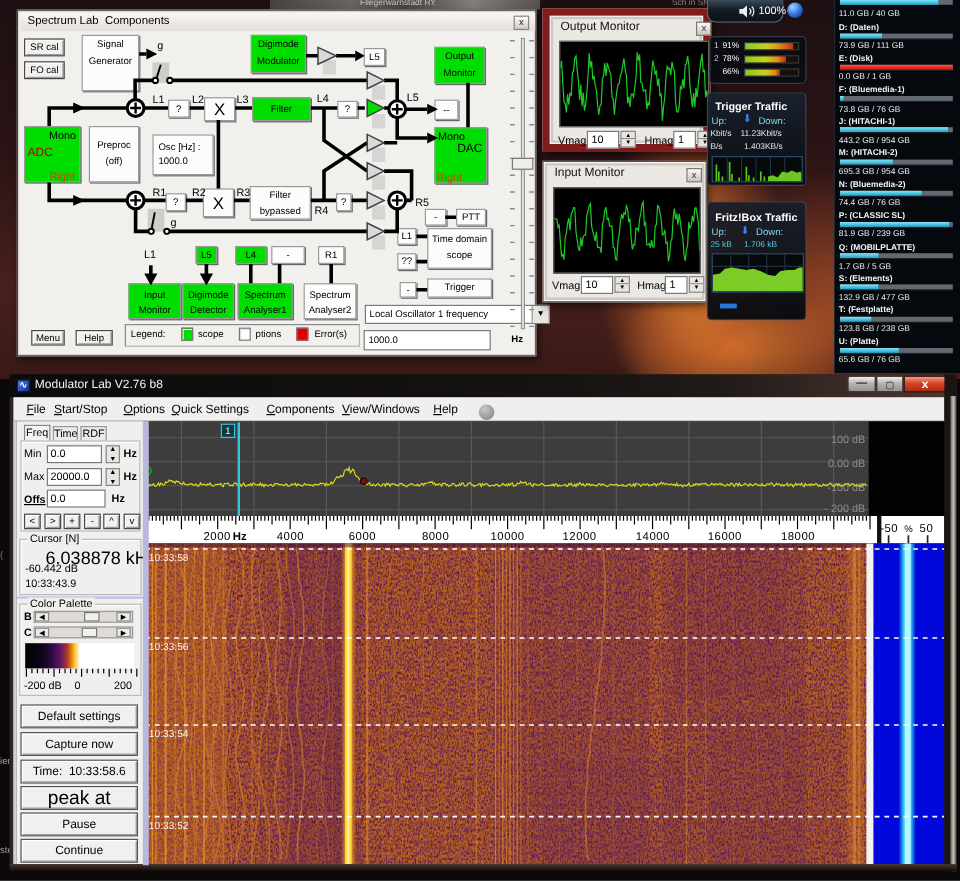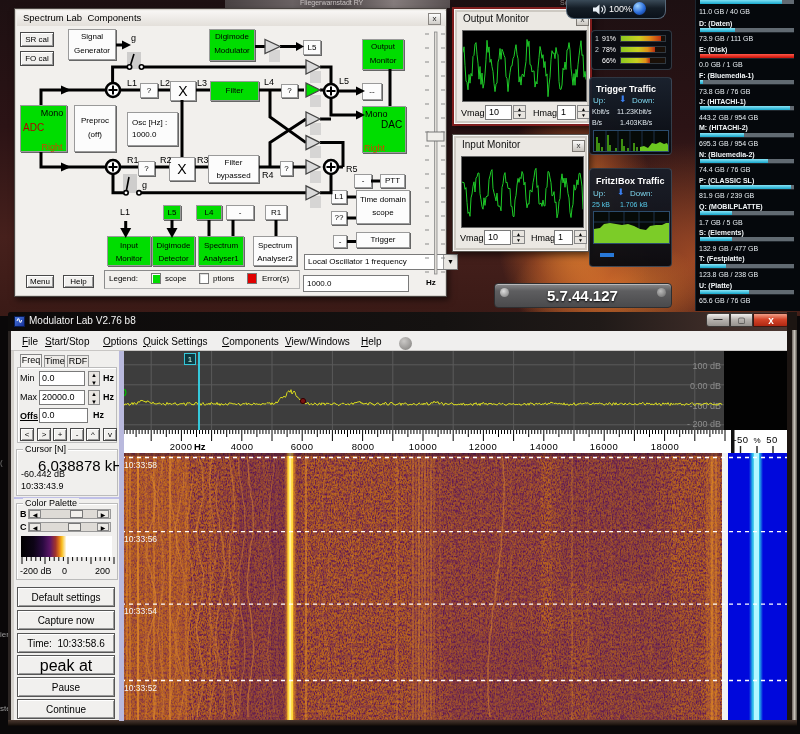--- a/index.html
+++ b/index.html
@@ -27,21 +27,21 @@
 <div class="a t8" style="left:0px;top:704px;color:#9a9a9a">ste</div>
 <div class="a t8" style="left:0px;top:458px;color:#777">(</div>
 
 <div class="a" style="left:14px;top:8px;width:433px;height:289px;background:#f2f0ed;border:1px solid #494441;box-shadow:inset 0 0 0 1px #d8d4cf, 2px 3px 6px rgba(0,0,0,.55)">
 <div class="a" style="left:2px;top:2px;width:429px;height:15px;background:linear-gradient(180deg,#f8f6f4,#e3dfda)"></div>
 <div class="a" style="left:8px;top:3px;font-size:9.5px;color:#000">Spectrum Lab&nbsp; Components</div>
 <div class="a" style="left:413px;top:4px;width:13px;height:12px;background:linear-gradient(180deg,#fdfdfd,#cfccc7);border:1px solid #8a8682;font-size:8px;line-height:10px;text-align:center;color:#222">x</div>
 
 <div class="a btn t8" style="left:5px;top:23px;width:34px;height:15px;line-height:13px">SR cal</div>
 <div class="a btn t8" style="left:5px;top:42px;width:34px;height:15px;line-height:13px">FO cal</div>
-<div class="a bx t8" style="left:53px;top:20px;width:48px;height:31px;line-height:14px">Signal<br>Generator</div>
+<div class="a bx t8" style="left:53px;top:20px;width:48px;height:47px;line-height:14px">Signal<br>Generator</div>
 <div class="a bx gbx t8" style="left:194px;top:20px;width:46px;height:32px;line-height:14px">Digimode<br>Modulator</div>
 <div class="a bx t8" style="left:288px;top:31px;width:18px;height:15px;line-height:13px">L5</div>
 <div class="a bx gbx t8" style="left:347px;top:30px;width:42px;height:31px;line-height:14px">Output<br>Monitor</div>
 <div class="a bx gbx" style="left:5px;top:96px;width:47px;height:47px"></div>
 <div class="a t9" style="left:24px;top:99px;width:26px;color:#000;text-align:center">Mono</div>
 <div class="a t10" style="left:8px;top:113px;color:#b00000">ADC</div>
 <div class="a t9" style="left:24px;top:133px;width:26px;color:#cc4400;text-align:center">Right</div>
 <div class="a bx t8" style="left:59px;top:96px;width:42px;height:47px;padding-top:8px;line-height:14px">Preproc<br>(off)</div>
 <div class="a bx t8" style="left:112px;top:103px;width:51px;height:34px;text-align:left;padding:4px 0 0 4px;line-height:12px">Osc [Hz] :<br>1000.0</div>
 <div class="a bx t8" style="left:125px;top:74px;width:18px;height:15px;line-height:13px">?</div>
@@ -202,21 +202,21 @@
 <svg class="a" style="left:398px;top:17px" width="34" height="260" viewBox="0 0 34 260">
 <g stroke="#8a8a8a" stroke-width="1.2">
 <path d="M12 8 h4 M12 22 h4 M12 36 h4 M12 50 h4 M12 64 h4 M12 78 h4 M12 92 h4 M12 106 h4 M12 120 h4 M12 134 h4 M12 148 h4 M12 162 h4 M12 176 h4 M12 190 h4 M12 204 h4 M12 218 h4 M12 232 h4 M12 246 h4"></path>
 <path d="M28 8 h4 M28 22 h4 M28 36 h4 M28 50 h4 M28 64 h4 M28 78 h4 M28 92 h4 M28 106 h4 M28 120 h4 M28 134 h4 M28 148 h4 M28 162 h4 M28 176 h4 M28 190 h4 M28 204 h4 M28 218 h4 M28 232 h4 M28 246 h4"></path>
 </g>
 <rect x="21.5" y="6" width="2.5" height="242" fill="#e0ddd8" stroke="#888" stroke-width="0.8"></rect>
 <rect x="14" y="106" width="17" height="9" fill="#f0eeea" stroke="#777"></rect>
 </svg>
 </div>
 
-<div class="a" style="left:452px;top:7px;width:140px;height:119px;background:#ebe8e3;border:2px solid #7f1d1d;box-shadow:inset 0 0 0 1px #f8f7f5,inset 0 0 0 3px #cdc9c2,2px 3px 7px rgba(0,0,0,.6)">
+<div class="a" style="left:452px;top:7px;width:140px;height:119px;background:#ebe8e3;border:6px solid #7f1d1d;box-shadow:inset 0 0 0 1px #f8f7f5,inset 0 0 0 3px #cdc9c2,2px 3px 7px rgba(0,0,0,.6)">
 <div class="a t10" style="left:9px;top:4px;color:#111">Output Monitor</div>
 <div class="a" style="left:122px;top:5px;width:13px;height:12px;background:linear-gradient(180deg,#fbfbfa,#c8c4bd);border:1px solid #7d7974;font-size:8px;line-height:10px;text-align:center;color:#333">x</div>
 <div class="a" style="left:8px;top:21px;width:125px;height:72px;background:#000;border:1px solid #666">
 <svg width="123" height="70">
           <polyline fill="none" stroke="#1ecb28" stroke-width="1" points="0,21.4 1,15.8 2,34.3 3,50.0 4,51.4 5,58.8 6,43.5 7,52.2 8,42.4 9,45.1 10,25.4 11,24.3 12,13.2 13,11.6 14,23.2 15,32.2 16,48.2 17,35.5 18,53.4 19,42.1 20,57.2 21,52.6 22,42.9 23,28.7 24,9.3 25,21.4 26,15.9 27,31.3 28,28.2 29,35.7 30,40.4 31,52.4 32,60.6 33,53.2 34,52.0 35,31.1 36,27.8 37,17.5 38,28.3 39,18.3 40,20.6 41,24.3 42,26.7 43,45.7 44,47.5 45,60.6 46,49.0 47,41.6 48,35.3 49,34.9 50,27.5 51,25.6 52,18.8 53,13.7 54,23.5 55,27.8 56,51.1 57,45.7 58,54.1 59,43.5 60,43.4 61,45.8 62,37.1 63,30.4 64,8.5 65,15.6 66,10.2 67,33.7 68,34.1 69,41.0 70,40.2 71,39.9 72,56.1 73,50.5 74,53.0 75,37.2 76,26.7 77,15.5 78,20.3 79,27.3 80,23.7 81,36.6 82,30.5 83,45.2 84,42.9 85,65.7 86,53.9 87,46.2 88,28.6 89,19.7 90,22.5 91,21.8 92,27.6 93,16.5 94,22.4 95,23.8 96,50.5 97,58.1 98,58.4 99,54.0 100,37.3 101,39.0 102,31.0 103,38.5 104,19.0 105,18.2 106,11.6 107,18.8 108,37.2 109,45.3 110,54.3 111,42.6 112,54.3 113,38.4 114,46.2 115,33.8 116,24.8 117,16.8 118,9.7 119,24.6 120,23.7 121,46.2 122,40.4 123,48.6"></polyline>
         </svg>
 </div>
 <div class="a t9" style="left:7px;top:99px;color:#000">Vmag</div>
 <div class="a" style="left:31px;top:96px;width:27px;height:15px;background:#fff;border:1px solid #7a7a7a">
         <span class="t9" style="position:absolute;left:3px;top:1px">10</span>
@@ -316,21 +316,21 @@
         <div style="width:28%;height:4px;background:linear-gradient(180deg,#8ae4f6,#16a6ca)"></div>
       </div>
 <div class="a t7" style="left:3px;top:271px;color:#e8eef2">123.8 GB / 238 GB</div>
 <div class="a t7" style="left:3px;top:282px;color:#f2f6f8;font-weight:bold">U: (Platte)</div>
 <div class="a" style="left:4px;top:290px;width:94px;height:4px;background:#616a72;box-shadow:0 1px 0 #20262c">
         <div style="width:52%;height:4px;background:linear-gradient(180deg,#8ae4f6,#16a6ca)"></div>
       </div>
 <div class="a t7" style="left:3px;top:297px;color:#e8eef2">65.6 GB / 76 GB</div>
 </div>
 
-<div class="a" style="left:566px;top:0;width:100px;height:19px;background:linear-gradient(180deg,#3a4a58,#141d26 45%,#0a111a);border:1px solid #566878;border-top:0;border-radius:0 0 8px 8px">
+<div class="a" style="left:589px;top:0;width:64px;height:19px;background:linear-gradient(180deg,#3a4a58,#141d26 45%,#0a111a);border:1px solid #566878;border-top:0;border-radius:0 0 8px 8px">
 <svg class="a" style="left:26px;top:4px" width="13" height="11">
         <polygon points="0,3.5 3,3.5 6.5,0.5 6.5,10.5 3,7.5 0,7.5" fill="#e8eef4"></polygon>
         <path d="M8.5 3 C 10 4.5,10 6.5,8.5 8 M10.5 1.5 C 12.8 3.5,12.8 7.5,10.5 9.5" stroke="#e8eef4" stroke-width="1.1" fill="none"></path>
       </svg>
 <span class="a" style="left:42px;top:4px;font-size:9px;color:#fff">100%</span>
 <span class="a" style="left:66px;top:2px;width:13px;height:13px;border-radius:50%;background:radial-gradient(circle at 35% 30%,#9fd4ff,#2a6bd8 55%,#0a2a70)"></span>
 </div>
 
 <div class="a gadget" style="left:591px;top:30px;width:81px;height:40px">
 <div class="a t7" style="left:3px;top:4px;color:#cfd8de">1</div>
@@ -401,25 +401,20 @@
             <line x1="60" y1="0" x2="60" y2="31"></line>
             <line x1="0" y1="10" x2="75" y2="10"></line>
             <line x1="0" y1="20" x2="75" y2="20"></line>
           </g>
 <path d="M0 31 L0 17 L6 16 L10 12 L16 11 L22 12 L28 13 L34 12 L40 14 L46 17 L52 18 L56 14 L62 13 L68 13 L72 11 L75 11 L75 31 Z" fill="#7ccc28"></path>
 </svg>
 </div>
 <div class="a" style="left:10px;top:84px;width:14px;height:4px;background:#2878d8"></div>
 </div>
 
-<div class="a" style="left:494px;top:283px;width:178px;height:25px;background:linear-gradient(180deg,#8a8a8c,#5e5e60 30%,#4a4a4c);border:1px solid #2e2e30;border-radius:4px;box-shadow:inset 0 1px 0 #b8b8ba">
-<div class="a" style="left:52px;top:3px;width:76px;font-size:15px;font-weight:bold;color:#fff;text-shadow:0 1px 2px #000;letter-spacing:0">5.7.44.127</div>
-<div class="a" style="left:5px;top:4px;width:9px;height:9px;border-radius:50%;background:radial-gradient(circle at 40% 35%,#ddd,#777)"></div>
-<div class="a" style="left:162px;top:4px;width:9px;height:9px;border-radius:50%;background:radial-gradient(circle at 40% 35%,#bbb,#666)"></div>
-</div>
 
 <div class="a" style="left:8px;top:312px;width:789px;height:414px;background:#19100e;border-radius:3px 3px 0 0"></div>
 <div class="a" style="left:8px;top:312px;width:789px;height:19px;background:linear-gradient(90deg,#0c0a0a,#151211 55%,#201a18 75%,#3a2a26 88%,#4e3832 100%);border-radius:3px 3px 0 0"></div>
 <div class="a" style="left:14px;top:316px;width:11px;height:11px;background:linear-gradient(135deg,#4a7ae0,#16309a);border:1px solid #0a1c50">
       <span style="position:absolute;left:1px;top:-1px;font-size:8px;color:#fff;font-weight:bold">∿</span>
     </div>
 <div class="a" style="left:29px;top:315px;font-size:10px;color:#f4f4f4">Modulator Lab V2.76 b8</div>
 <div class="a" style="left:706px;top:313px;width:83px;height:15px">
 <span style="position:absolute;left:0;width:24px;height:14px;background:linear-gradient(180deg,#f2f0ee,#b8b4b0 45%,#96928e);border:1px solid #3c3836;border-radius:3px 0 0 3px;text-align:center;font-size:9px;line-height:11px;color:#222;font-weight:bold">—</span>
 <span style="position:absolute;left:24px;width:23px;height:14px;background:linear-gradient(180deg,#f2f0ee,#b8b4b0 45%,#96928e);border:1px solid #3c3836;text-align:center;font-size:8px;line-height:13px;color:#222">▢</span>

